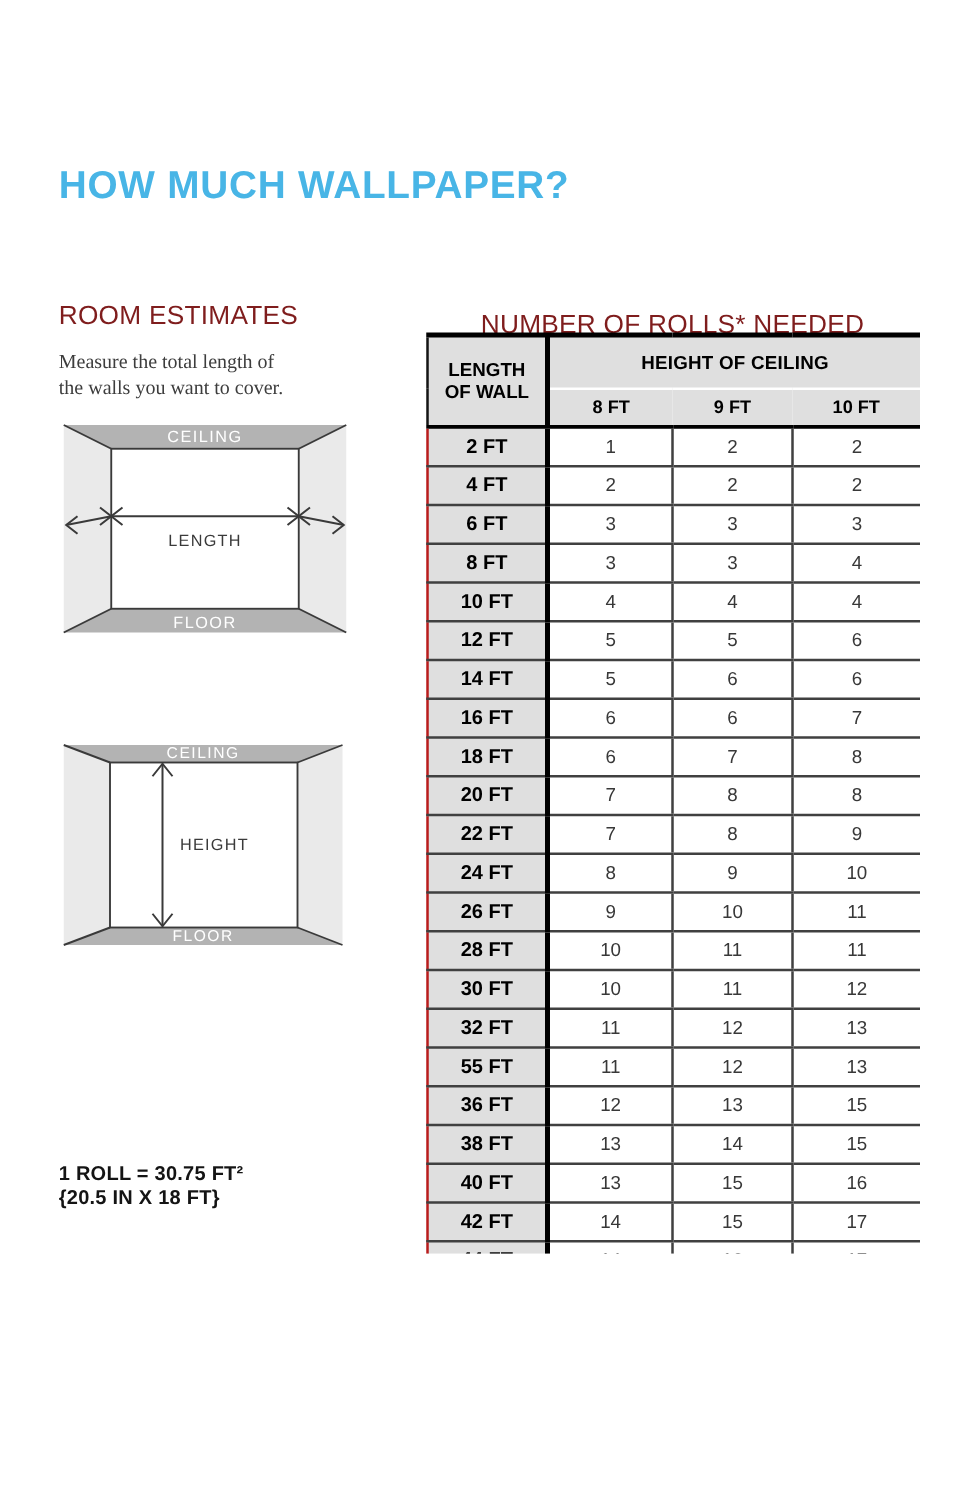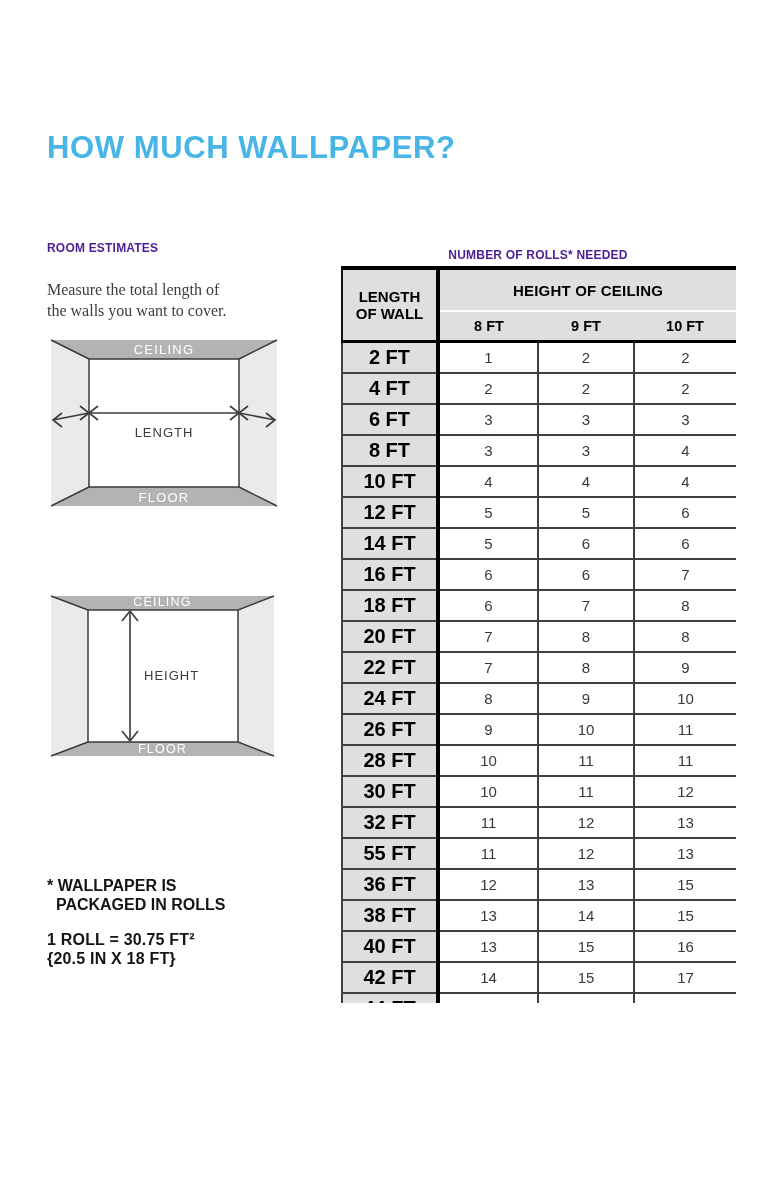--- a/index.html
+++ b/index.html
@@ -6,22 +6,22 @@
   .page {
     position:relative; width:780px; height:1003px; background:#ffffff;
     font-family:"Liberation Sans", sans-serif; overflow:hidden;
   }
   .page-title {
     position:absolute; left:47px; top:130px;
     font-size:31px; font-weight:bold; letter-spacing:0.6px; color:#48b5e6;
     white-space:nowrap;
   }
   .sec-head {
-    position:absolute; font-size:12px; font-weight:bold;
-    letter-spacing:0.2px; color:#4c1d95; white-space:nowrap;
+    position:absolute; font-size:21px; font-weight:normal;
+    letter-spacing:0.2px; color:#7f1d1d; white-space:nowrap;
   }
   .room-estimates-head { left:47px; top:241px; }
   .table-heading { left:341px; top:248px; width:394px; text-align:center; }
   .body-text {
     position:absolute; left:47px; font-size:16px; line-height:20.5px;
     color:#3d3d3d; white-space:pre-wrap;font-family:Liberation Serif, serif;
   }
   .para-length { top:280px; }
   .para-height { top:530px; }
   .para-chart  { top:784px; }
@@ -47,22 +47,22 @@
     border-left:2px solid #141414; border-right:4px solid #000;
     border-bottom:3px solid #000;
     font-size:15px; line-height:17px; font-weight:bold; white-space:pre-line;
   }
   th.colhead { height:40px; font-size:15px; font-weight:bold; letter-spacing:0.2px; }
   tr.subrow th {
     height:28px; font-size:14.5px; font-weight:bold;
     border-top:2px solid #ffffff; border-bottom:3px solid #000;
   }
   .wp-table tbody th {
-    background:#dfdfdf; font-size:20px; font-weight:bold; color:#000;
-    border-left:2px solid #404040; border-right:4px solid #000;
+    background:#dfdfdf; font-size:16px; font-weight:bold; color:#000;
+    border-left:2px solid #b91c1c; border-right:4px solid #000;
   }
   .wp-table tbody th, .wp-table tbody td {
     height:29px; border-bottom:2px solid #404040;
   }
   .wp-table tbody td {
     background:#ffffff; font-size:15px; color:#383838; font-weight:normal;
   }
   .wp-table tbody td + td { border-left:2px solid #404040; }
 
   svg text { font-family:"Liberation Sans", sans-serif; }
@@ -124,22 +124,20 @@
       <line x1="83" y1="19" x2="83" y2="149"></line>
       <polyline points="75,29 83,19 91,29"></polyline>
       <polyline points="75,139 83,149 91,139"></polyline>
     </g>
     <text x="115.5" y="14" text-anchor="middle" font-size="12.5" letter-spacing="1.2" fill="#ffffff">CEILING</text>
     <text x="115.5" y="161" text-anchor="middle" font-size="12.5" letter-spacing="1.2" fill="#ffffff">FLOOR</text>
     <text x="97" y="88" text-anchor="start" font-size="13" letter-spacing="1" fill="#3a3a3a">HEIGHT</text>
   </svg>
 
 
-  <div class="foot-bold footnote">* WALLPAPER IS
-  PACKAGED IN ROLLS</div>
 
   <div class="foot-bold roll-info">1 ROLL = 30.75 FT²
 {20.5 IN X 18 FT}</div>
 
   <div class="sec-head table-heading">NUMBER OF ROLLS* NEEDED</div>
 
   <table class="wp-table">
     <colgroup>
       <col style="width:96px">
         <col style="width:100px">

